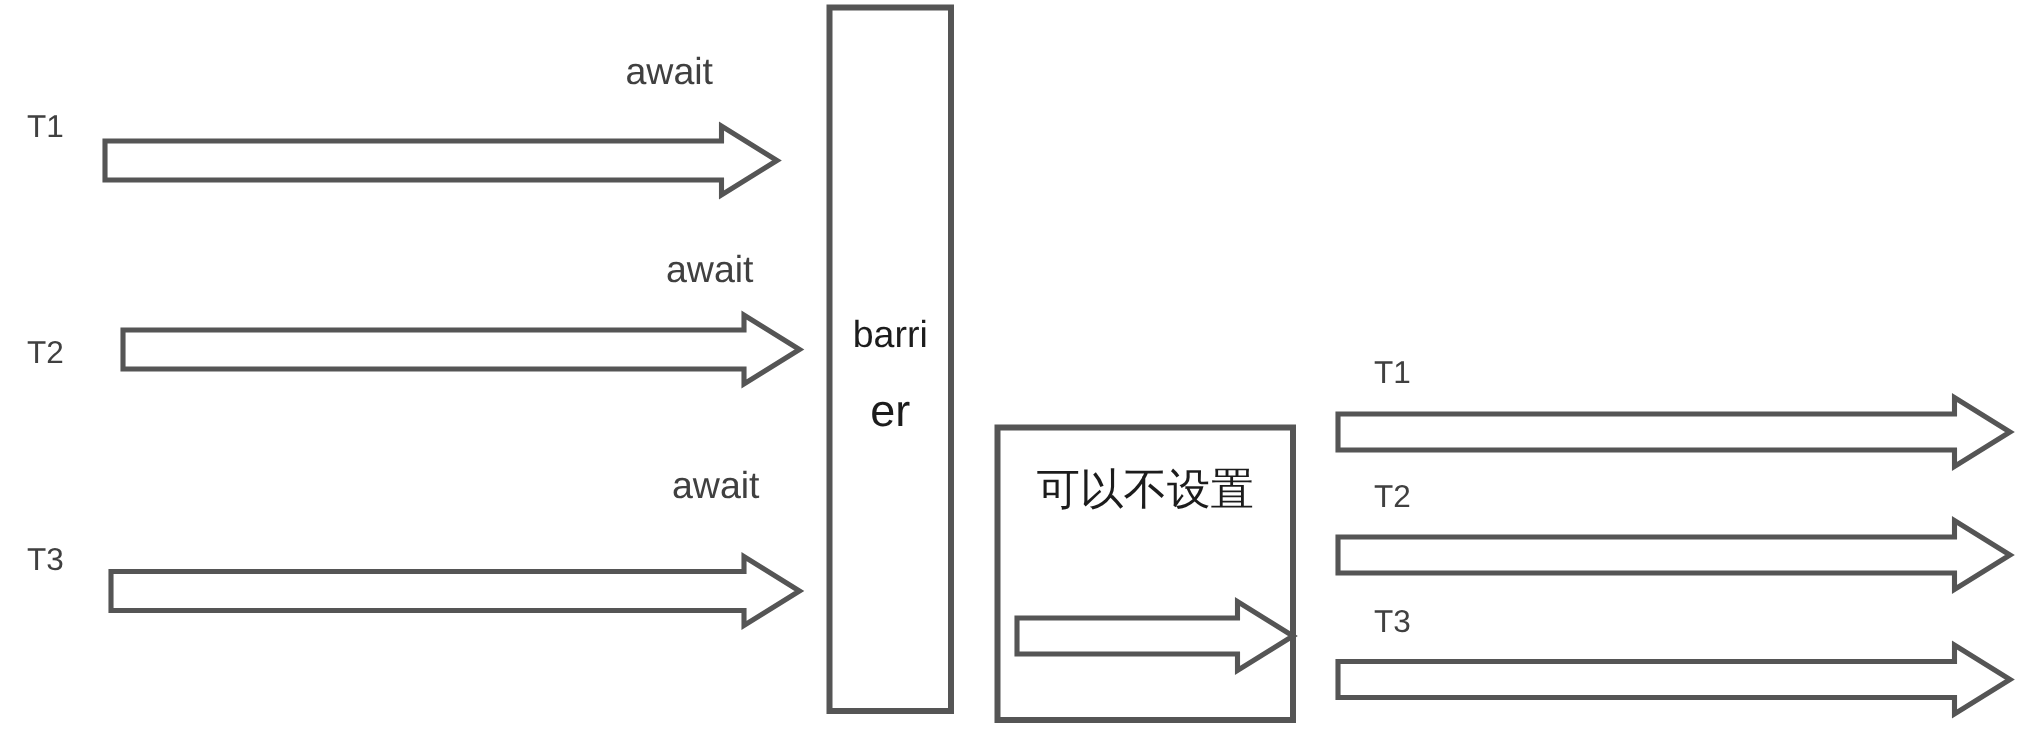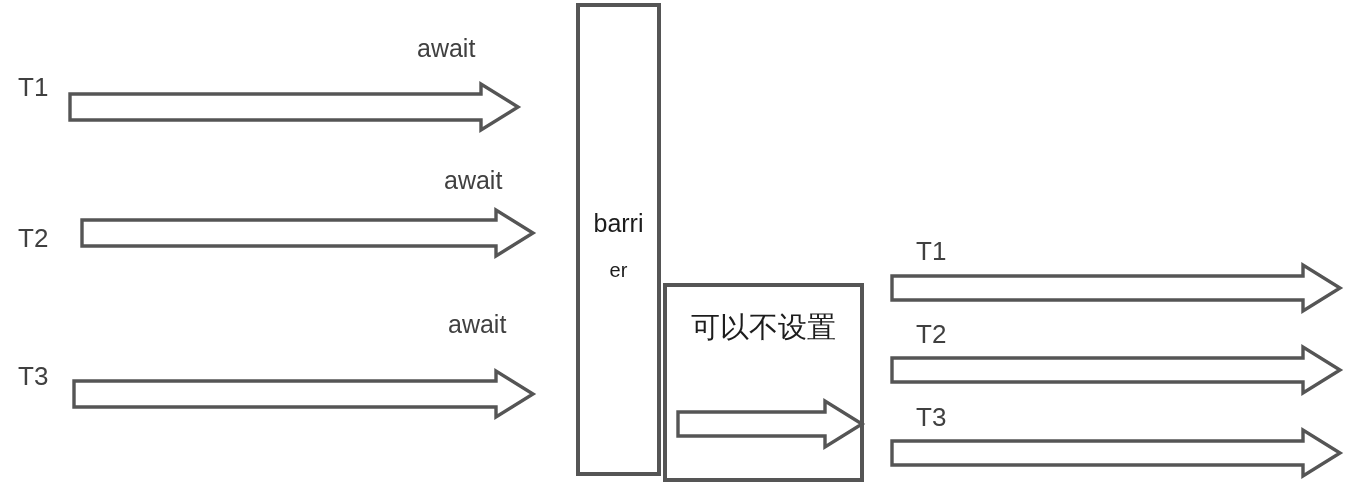--- a/index.html
+++ b/index.html
@@ -18,21 +18,21 @@
     overflow: hidden;
   }
   .lbl {
     position: absolute;
     color: #404040;
     white-space: nowrap;
     line-height: 1;
     font-weight: 400;
   }
   .lbl-thread {
-    font-size: 26px;
+    font-size: 21px;
   }
   .lbl-await {
     font-size: 25px;
   }
   .box {
     position: absolute;
     box-sizing: border-box;
     border: 4px solid #555555;
     background: #ffffff;
   }
@@ -81,23 +81,23 @@
   <svg class="arrow-svg" style="left:80px; top:208px;" width="455" height="50" viewBox="0 0 455 50">
     <polygon class="arrow-shape" points="2,12 416,12 416,2 453,25 416,48 416,38 2,38"></polygon>
   </svg>
 
   <div class="lbl lbl-thread" style="left:18px; top:363px;">T3</div>
   <div class="lbl lbl-await" style="left:448px; top:312px;">await</div>
   <svg class="arrow-svg" style="left:72px; top:369px;" width="463" height="50" viewBox="0 0 463 50">
     <polygon class="arrow-shape" points="2,12 424,12 424,2 461,25 424,48 424,38 2,38"></polygon>
   </svg>
 
-  <div class="box" style="left:551px; top:3px; width:85px; height:473px;margin-left:25px;">
+  <div class="box" style="left:551px; top:3px; width:85px; height:473px;">
     <div class="box-text" style="top:204px; font-size:25px;">barri</div>
-    <div class="box-text" style="top:253px; font-size:20px;">er</div>
+    <div class="box-text" style="top:253px; font-size:30px;">er</div>
   </div>
 
   <div class="box" style="left:663px; top:283px; width:201px; height:199px;">
     <div class="box-text" style="top:26px; font-size:29px;">可以不设置</div>
     <svg class="arrow-svg" style="left:9px; top:112px;" width="188" height="50" viewBox="0 0 188 50">
       <polygon class="arrow-shape" points="2,13 149,13 149,2 186,25 149,48 149,37 2,37"></polygon>
     </svg>
   </div>
 
   <div class="lbl lbl-thread" style="left:916px; top:238px;">T1</div>

